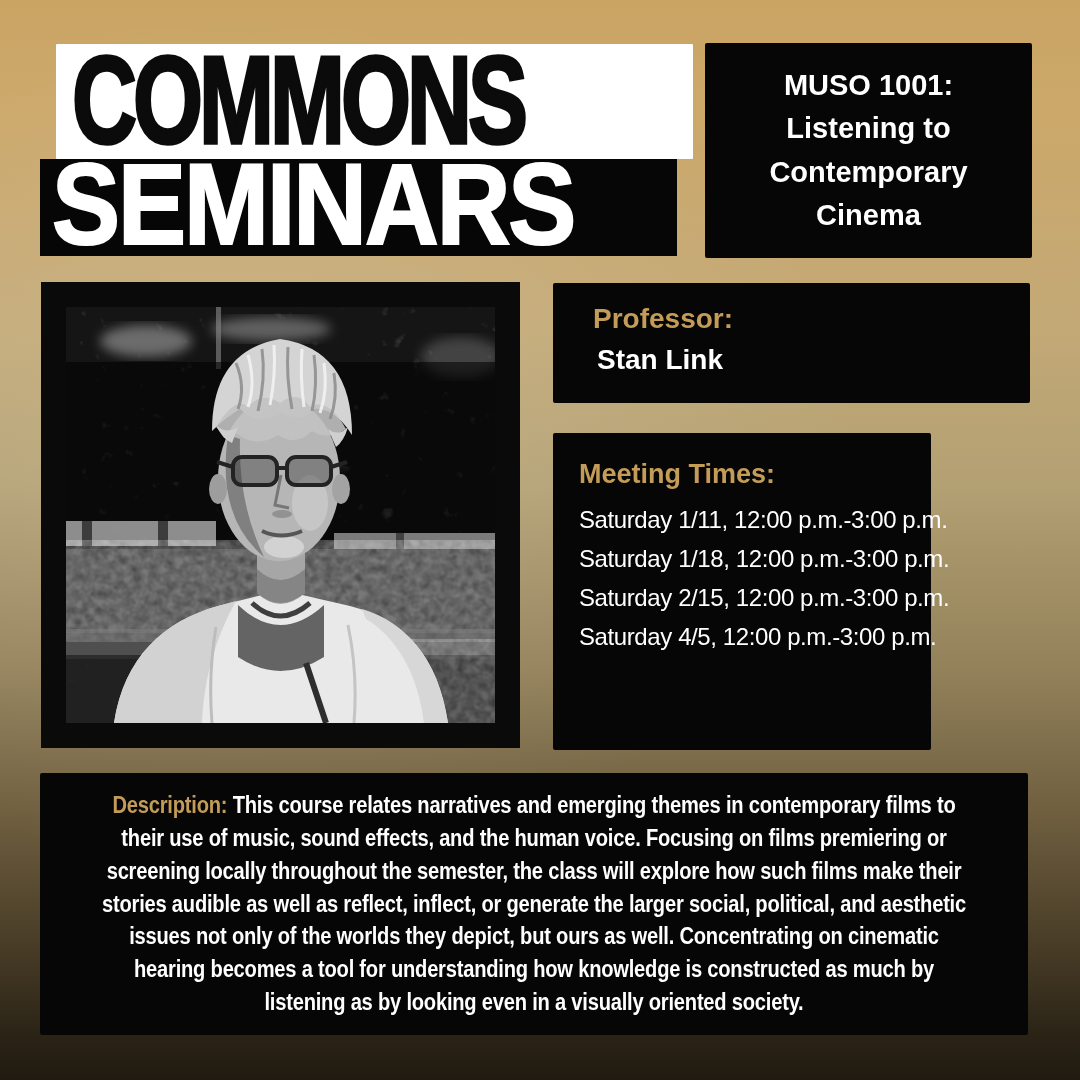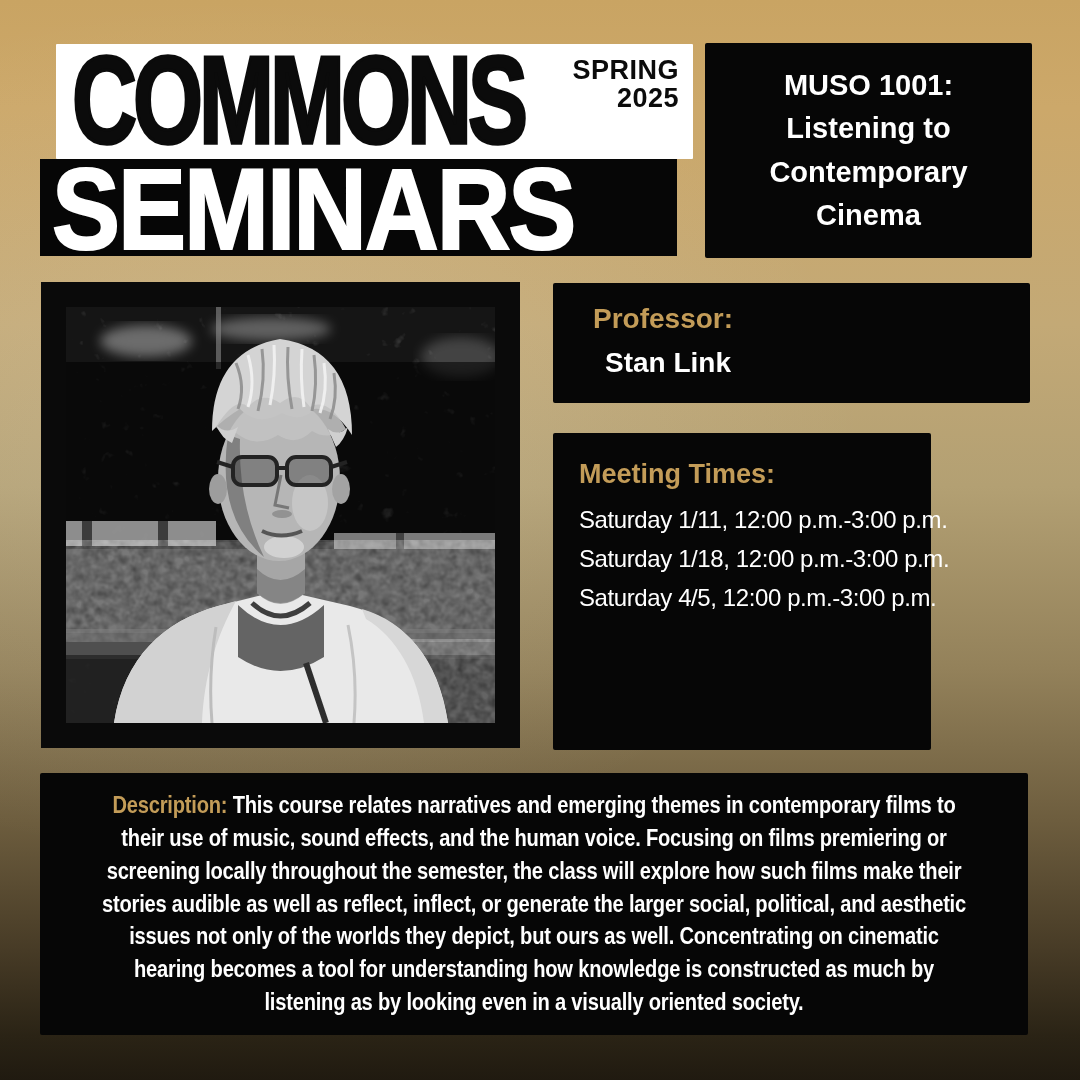--- a/index.html
+++ b/index.html
@@ -17,40 +17,40 @@
 
   
   .white-box{left:56px;top:44px;width:637px;height:115px;background:#ffffff;
     display:flex;align-items:center;justify-content:space-between;border-radius:1px;}
   .commons{color:#0b0b0b;font-weight:bold;font-size:90px;line-height:1;
     letter-spacing:-4px;-webkit-text-stroke:2.5px #0b0b0b;
     transform:scaleY(1.38);transform-origin:50% 54%;padding-left:16px;white-space:nowrap;}
   .term{align-self:flex-start;text-align:right;padding:12px 14px 0 0;
     font-size:27px;font-weight:bold;line-height:1.04;color:#0b0b0b;letter-spacing:0.5px;}
   .black-title{left:40px;top:159px;width:637px;height:97px;background:#060606;
-    display:flex;align-items:flex-start;}
+    display:flex;align-items:flex-end;}
   .seminars{color:#ffffff;font-weight:bold;font-size:102px;line-height:1;
     letter-spacing:-2px;-webkit-text-stroke:2px #ffffff;
     transform:scaleY(1.12);transform-origin:50% 52%;padding-left:12px;white-space:nowrap;}
 
   
   .course-box{left:705px;top:43px;width:327px;height:215px;
     display:flex;align-items:center;justify-content:center;text-align:center;}
   .course-box p{margin:0;max-width:258px;color:#fff;font-size:29px;font-weight:bold;line-height:1.5;}
 
   
   .photo-frame{left:41px;top:282px;width:479px;height:466px;background:#0a0a0a;
     box-sizing:border-box;padding:25px;}
   .photo-frame svg{display:block;width:429px;height:416px;}
 
   
   .professor-box{left:553px;top:283px;width:477px;height:120px;box-sizing:border-box;padding:20px 40px;}
   .gold{color:#c39c58;}
   .label{font-size:28px;font-weight:bold;margin:0 0 9px 0;}
-  .prof-name{font-size:28px;font-weight:bold;color:#fff;margin:12px;}
+  .prof-name{font-size:28px;font-weight:bold;color:#fff;margin:4px;}
 
   
   .meeting-box{left:553px;top:433px;width:378px;height:317px;box-sizing:border-box;padding:26px 0 0 26px;}
   .meeting-box .label{margin-bottom:10px;font-size:27px;}
   .session{color:#fff;font-size:24px;font-weight:normal;line-height:39px;
     letter-spacing:-0.4px;white-space:nowrap;}
 
   
   .description-box{left:40px;top:773px;width:988px;height:262px;
     display:flex;align-items:center;justify-content:center;}
@@ -58,24 +58,20 @@
     text-align:center;color:#fff;font-size:23px;font-weight:bold;line-height:1.43;
     letter-spacing:-0.25px;}
 </style>
 </head>
 <body>
 
 <div class="poster">
 
   <div class="abs white-box">
     <div class="commons">COMMONS</div>
-    <div class="term">
-      <div>SPRING</div>
-      <div>2025</div>
-    </div>
   </div>
 
   <div class="abs black-title">
     <div class="seminars">SEMINARS</div>
   </div>
 
   <div class="abs blackbox course-box">
     <p>MUSO 1001: Listening to Contemporary Cinema</p>
   </div>
 
@@ -176,20 +172,21 @@
 
   <div class="abs blackbox professor-box">
     <p class="label gold">Professor:</p>
     <p class="prof-name">Stan Link</p>
   </div>
 
   <div class="abs blackbox meeting-box">
     <p class="label gold">Meeting Times:</p>
     <div class="session">Saturday 1/11, 12:00 p.m.-3:00 p.m.</div>
     <div class="session">Saturday 1/18, 12:00 p.m.-3:00 p.m.</div>
+    <div class="session">Saturday 2/15, 12:00 p.m.-3:00 p.m.</div>
     <div class="session">Saturday 4/5, 12:00 p.m.-3:00 p.m.</div>
   </div>
 
   <div class="abs blackbox description-box">
     <p>
       <span class="gold">Description:</span>
       <span>This course relates narratives and emerging themes in contemporary films to their use of music, sound effects, and the human voice. Focusing on films premiering or screening locally throughout the semester, the class will explore how such films make their stories audible as well as reflect, inflect, or generate the larger social, political, and aesthetic issues not only of the worlds they depict, but ours as well. Concentrating on cinematic hearing becomes a tool for understanding how knowledge is constructed as much by listening as by looking even in a visually oriented society.</span>
     </p>
   </div>
 

